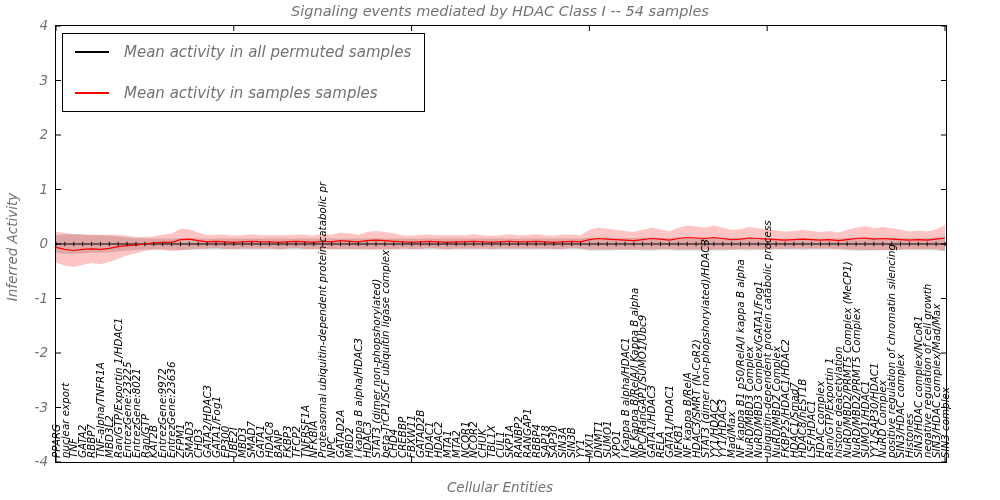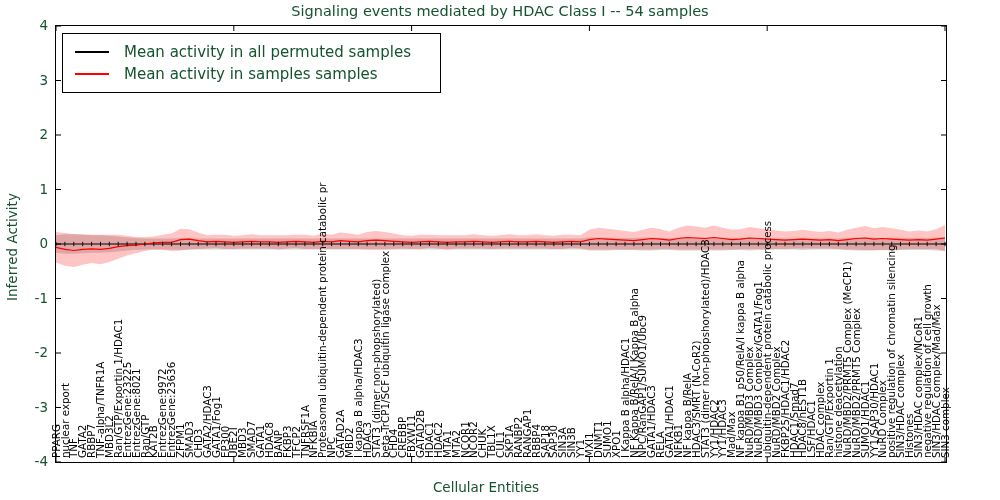--- a/index.html
+++ b/index.html
@@ -1,28 +1,28 @@
 <!DOCTYPE html>
 <html><head>
 <meta charset="utf-8">
 <style>
   html,body{margin:0;padding:0;background:#ffffff;}
   .figure{position:relative;width:1000px;height:500px;background:#ffffff;
-          font-family:"DejaVu Sans","Liberation Sans",sans-serif;color:#14532d;overflow:hidden;}
+          font-family:"DejaVu Sans","Liberation Sans",sans-serif;color:#737373;overflow:hidden;font-style:italic;}
   .title{position:absolute;left:55px;top:3px;width:890px;text-align:center;
          font-size:14.5px;white-space:nowrap;}
   .plot-frame{position:absolute;left:55px;top:25px;width:890px;height:436px;
               border:1px solid #000;box-sizing:content-box;}
   .plot-frame svg{position:absolute;left:0;top:0;overflow:visible;}
-  .xlabel{position:absolute;left:41px;top:479px;width:890px;text-align:center;font-size:13.5px;}
+  .xlabel{position:absolute;left:55px;top:479px;width:890px;text-align:center;font-size:13.5px;}
   .ylabel{position:absolute;left:-52px;top:238px;width:130px;height:18px;text-align:center;
           font-size:13.5px;transform:rotate(-90deg);}
   .ytick{position:absolute;width:34px;text-align:right;font-size:13.5px;line-height:16px;}
   .legend{position:absolute;left:62px;top:33px;border:1px solid #000;background:#ffffff;
-          padding:9px 29px 9px 12px;display:flex;flex-direction:column;gap:4px;z-index:3;}
+          padding:9px 13px 9px 12px;display:flex;flex-direction:column;gap:23px;z-index:3;}
   .legend-row{display:flex;align-items:center;gap:15px;font-size:15px;white-space:nowrap;}
   .legend-swatch{width:34px;height:2px;flex:0 0 auto;}
 </style>
 </head>
 <body>
 
 <div class="figure">
   <div class="title">Signaling events mediated by HDAC Class I -- 54 samples</div>
 
   <div class="ylabel">Inferred Activity</div>

